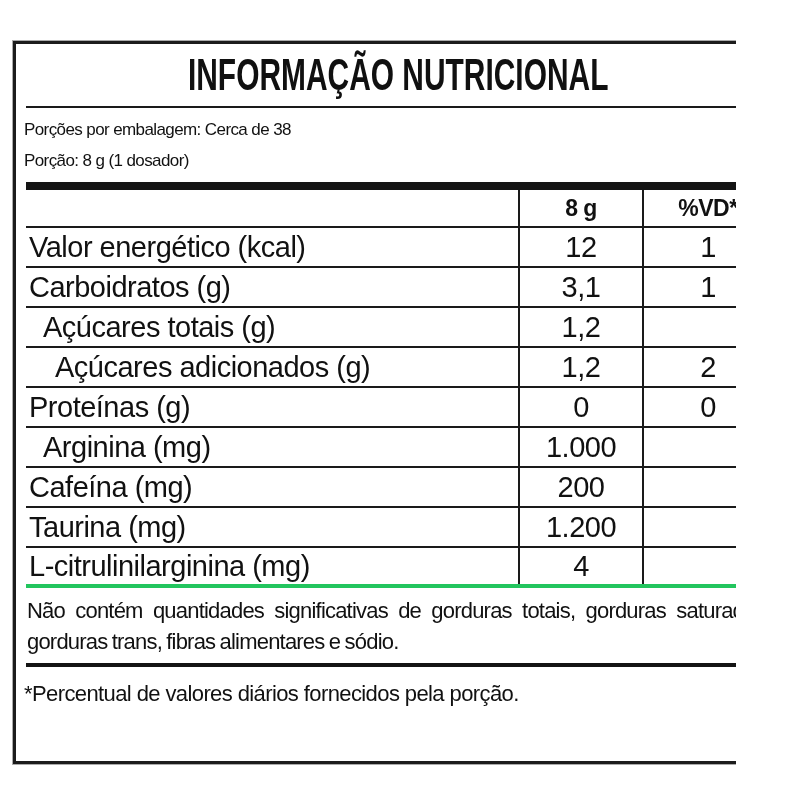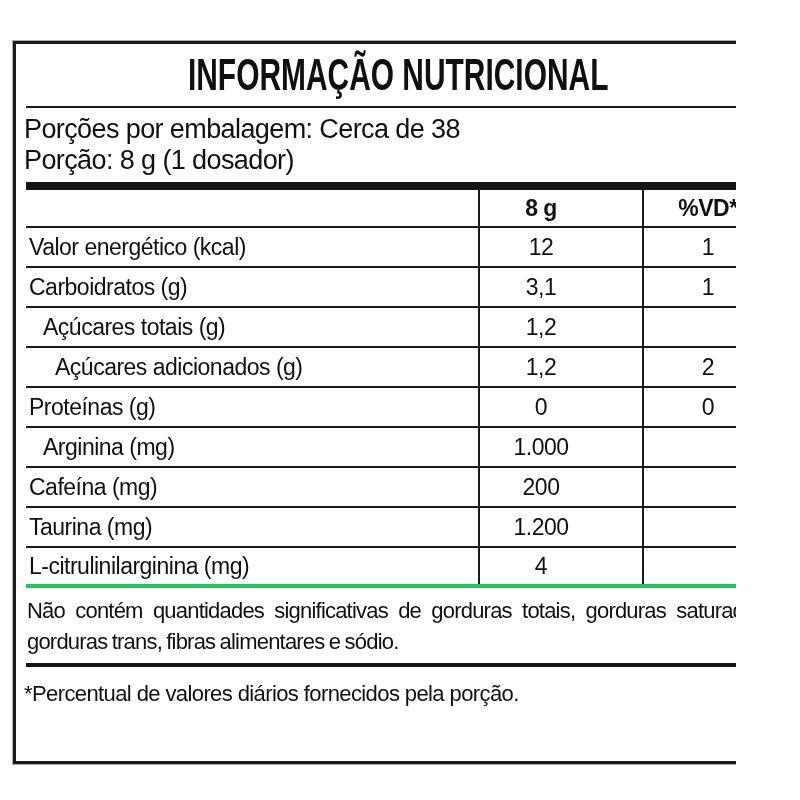--- a/index.html
+++ b/index.html
@@ -49,45 +49,44 @@
     color: #101010;
   }
   .rule-thin {
     margin: 0 9px 0 10px;
     border-top: 2px solid #1a1a1a;
   }
   .servings {
     height: 74px;
     padding: 6px 0 0 8px;
     box-sizing: border-box;
-    font-size: 27px;
+    font-size: 17px;
     letter-spacing: -0.6px;
     line-height: 31px;
   }
   .bar-thick {
     height: 8px;
     margin: 0 9px 0 10px;
     background: #141414;
   }
   .grid {
     margin: 0 9px 0 10px;
   }
   .trow {
     display: flex;
     align-items: stretch;
     border-bottom: 2px solid #1a1a1a;
     height: 38px;
-    gap: 40px;
   }
   .trow.header-row { height: 36px; }
   .trow.last-row { border-bottom: 4px solid #22c55e; height: 36px; }
   .cell {
     display: flex;
     align-items: center;
-    font-size: 23px;
+    font-size: 29px;
     letter-spacing: -0.5px;
   }
   .cell.lbl { flex: 1 1 auto; }
   .cell.val {
     width: 124px;
     flex: 0 0 124px;
     justify-content: center;
     border-left: 2px solid #1a1a1a;
     box-sizing: border-box;
   }

